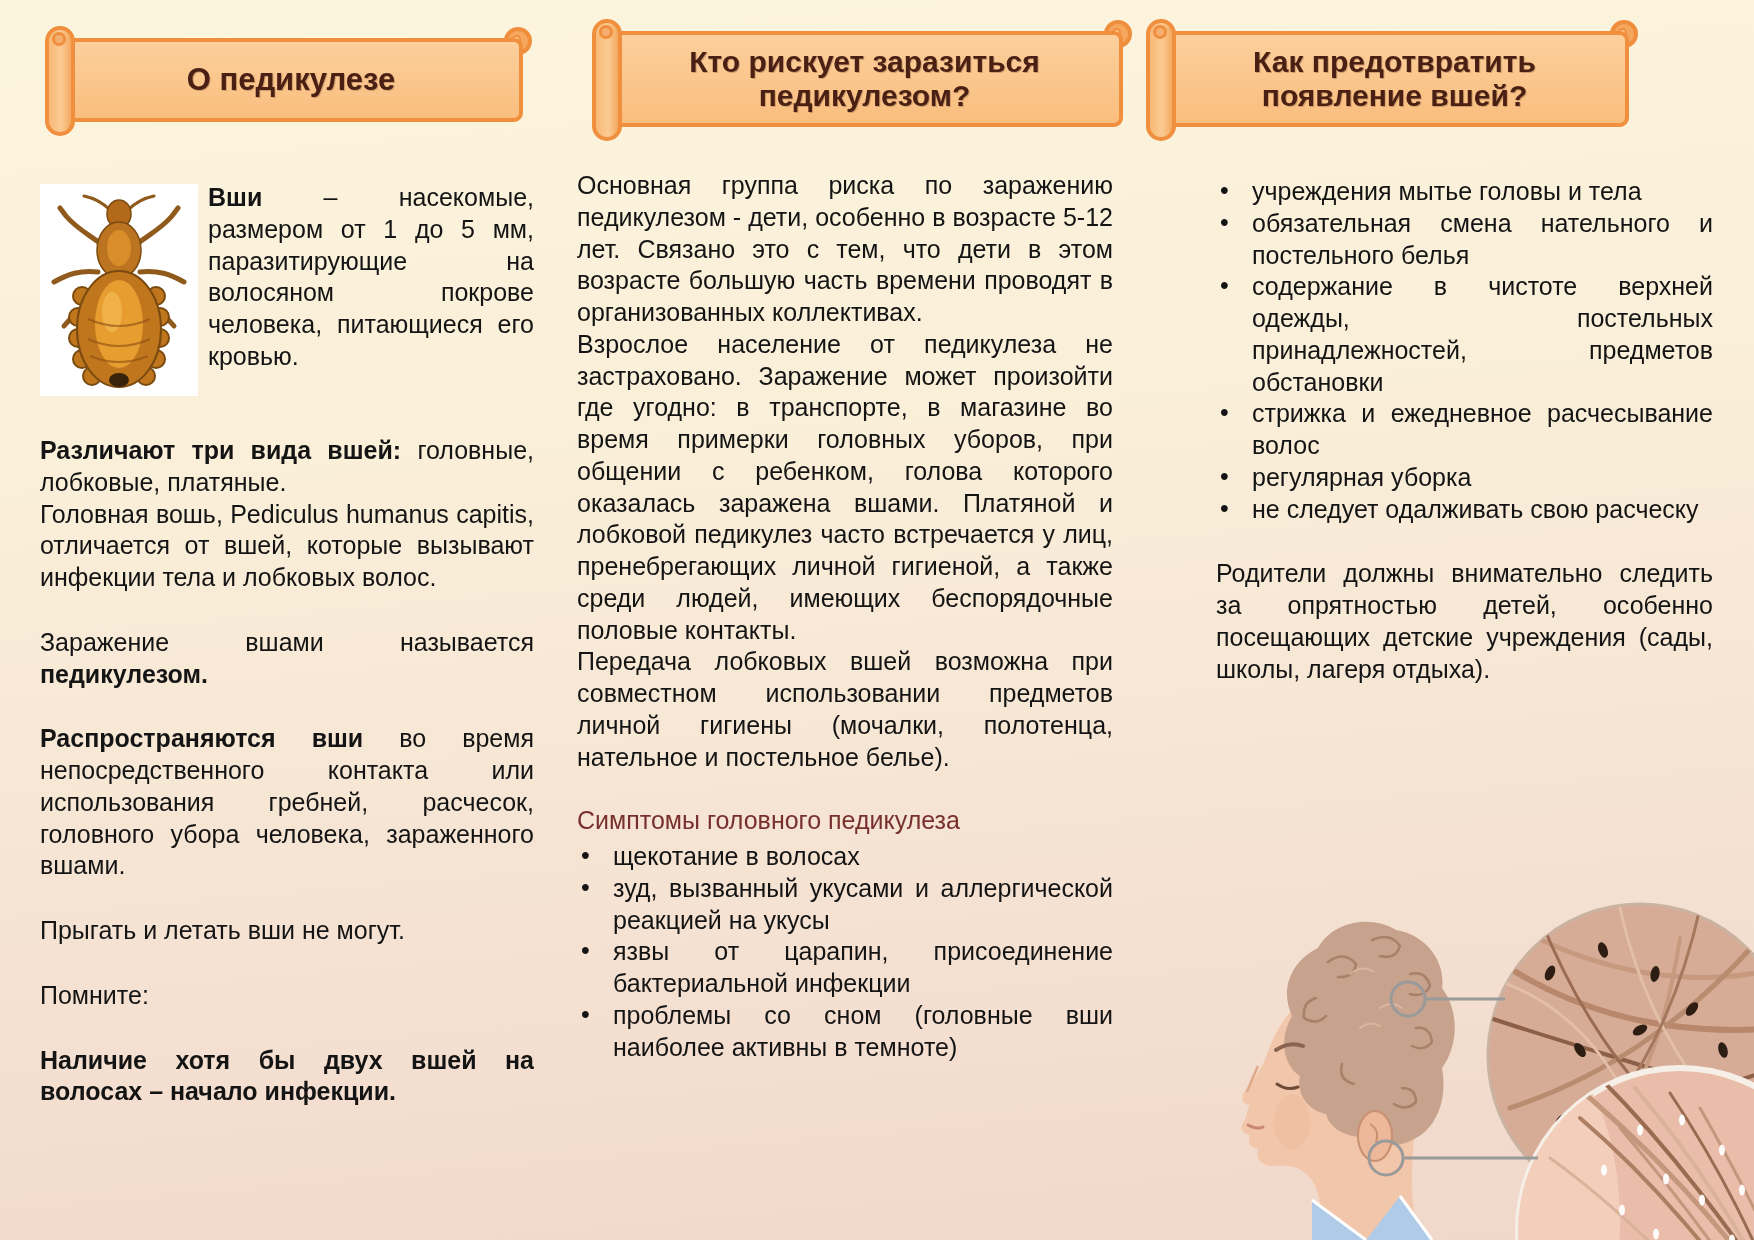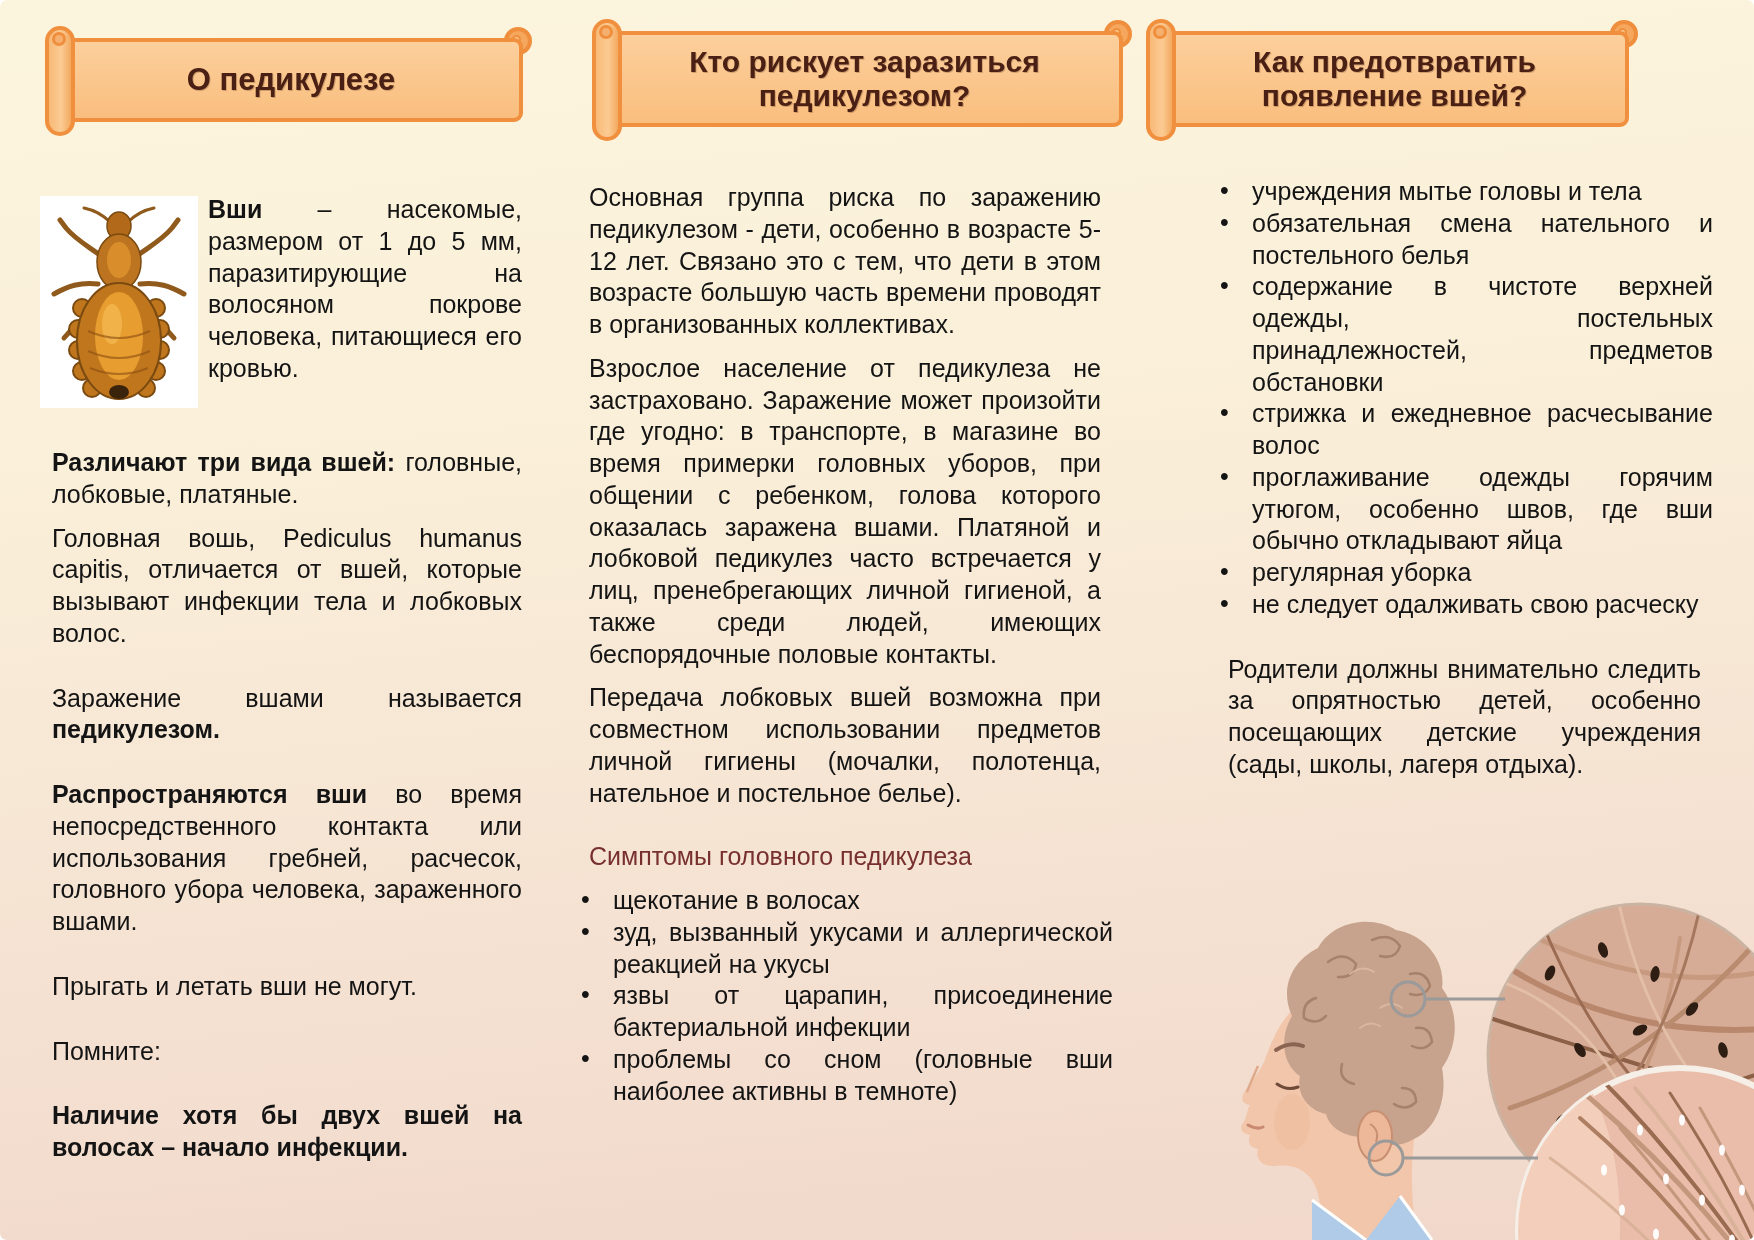--- a/index.html
+++ b/index.html
@@ -1,19 +1,19 @@
 <!DOCTYPE html>
 <html><head>
 <meta charset="utf-8">
 <style>
   html,body{margin:0;padding:0;background:#fff;}
   .page{
     position:relative;width:1754px;height:1240px;overflow:hidden;
     background:linear-gradient(175deg,#FCF5DE 0%,#FAEFD9 35%,#F5E2D2 70%,#F0D7CA 100%);
-    font-family:"Liberation Sans",sans-serif;color:#141414;border-radius:7px;
+    font-family:"Liberation Sans",sans-serif;color:#141414;
   }
   
   .banner{position:absolute;height:84px;}
   .banner .bbody{
     position:absolute;left:14px;right:0;top:0;bottom:0;z-index:2;
     background:linear-gradient(180deg,#FCCF9C,#F9BE7E);
     border:4px solid #F08F3D;border-radius:9px;box-sizing:border-box;
     display:flex;align-items:center;justify-content:center;padding:0 24px;
   }
   .banner .btitle{
@@ -39,21 +39,21 @@
   }
   .b1{left:45px;top:38px;width:478px;}
   .b2{left:592px;top:31px;width:531px;height:96px;}
   .b3{left:1146px;top:31px;width:483px;height:96px;}
   .b1 .btitle{font-size:31px;}
   
   .col{position:absolute;font-size:25px;line-height:1.27;text-align:justify;}
   .col1{left:40px;top:182px;width:494px;}
   .col2{left:577px;top:170px;width:536px;}
   .col3{left:1216px;top:172px;width:497px;}
-  .col p{margin:12px;}
+  .col p{margin:0;}
   .mt{margin-top:33px !important;}
   .louse-fig{
     float:left;width:158px;height:212px;margin:2px 10px 6px 0;
     background:#FFFFFF;border-radius:2px;
   }
   .clear{clear:both;}
   .sym-title{font-weight:normal;color:#77302E;margin-top:32px !important;}
   .list{margin-top:4px;}
   .li{position:relative;padding-left:36px;text-align:justify;}
   .li::before{content:"\2022";position:absolute;left:4px;top:-1px;}
@@ -159,21 +159,20 @@
       <div class="li"><span>проблемы со сном (головные вши наиболее активны в темноте)</span></div>
     </div>
   </div>
 
   <div class="col col3">
     <div class="list">
       <div class="li"><span>учреждения мытье головы и тела</span></div>
       <div class="li"><span>обязательная смена нательного и постельного белья</span></div>
       <div class="li"><span>содержание в чистоте верхней одежды, постельных принадлежностей, предметов обстановки</span></div>
       <div class="li"><span>стрижка и ежедневное расчесывание волос</span></div>
-      <div class="li"><span>проглаживание одежды горячим утюгом, особенно швов, где вши обычно откладывают яйца</span></div>
       <div class="li"><span>регулярная уборка</span></div>
       <div class="li"><span>не следует одалживать свою расческу</span></div>
     </div>
     <p class="mt">Родители должны внимательно следить за опрятностью детей, особенно посещающих детские учреждения (сады, школы, лагеря отдыха).</p>
   </div>
 
   <div class="boy-wrap">
     <svg width="674" height="362" viewBox="0 0 674 362">
       <defs>
         <clipPath id="cTop">

